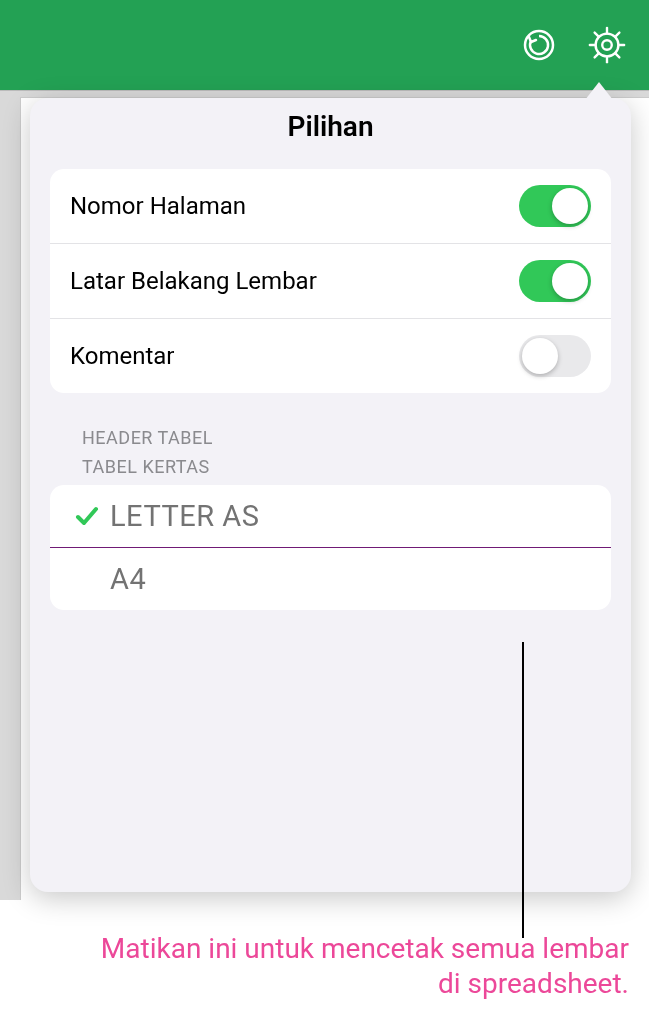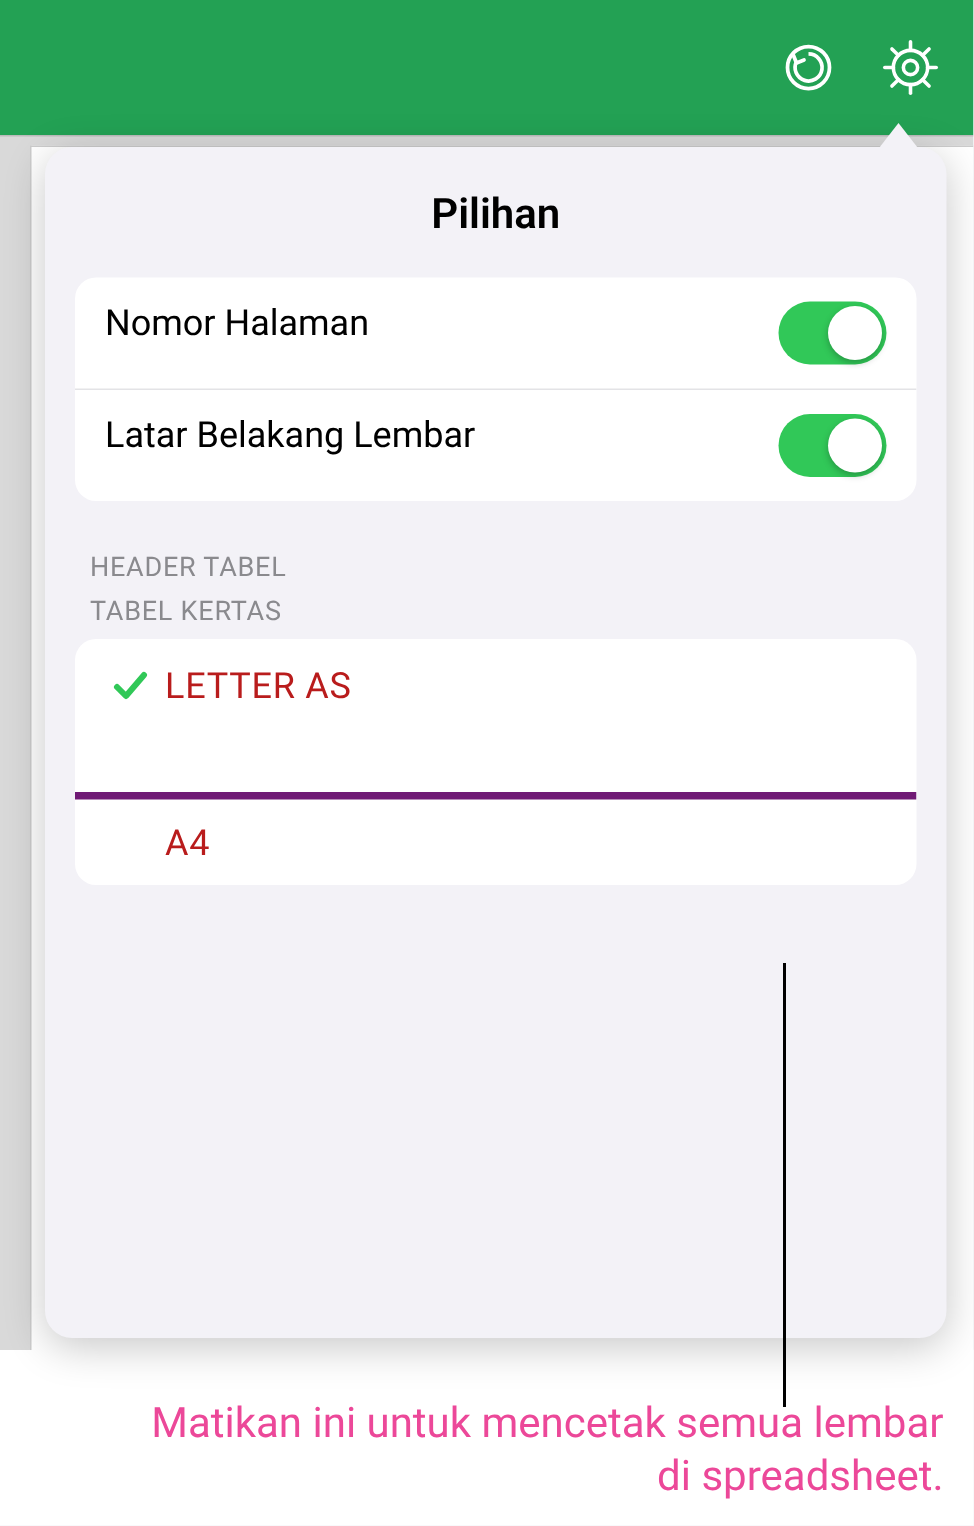--- a/index.html
+++ b/index.html
@@ -57,45 +57,46 @@
     }
     .popover {
       position: absolute;
       left: 30px;
       right: 18px;
       top: 98px;
       bottom: 125px;
       background: #f3f2f7;
       border-radius: 18px;
       box-shadow: 0 6px 28px rgba(0,0,0,0.22);
-      padding-top: 28px;
+      padding-top: 12px;
       z-index: 15;
       overflow: hidden;
     }
     .popover-title {
       text-align: center;
       font-size: 28px;
       font-weight: 600;
       color: #000;
       margin-bottom: 26px;
     }
     .group {
       margin: 0 20px 34px 20px;
       background: #fff;
       border-radius: 14px;
       overflow: hidden;
     }
     .group-header {
       font-size: 18px;
       color: #8a8a8e;
       letter-spacing: 0.5px;
-      margin: 0 38px 8px 30px;
+      margin: 0 38px 8px 52px;
     }
     .row {
       display: flex;
+      align-items: center;
       justify-content: space-between;
       padding: 16px 20px;
       min-height: 66px;
     }
     .row + .row { border-top: 1px solid #e3e3e6; gap: 24px; }
     .row-label {
       font-size: 24px;
       color: #000;
     }
     .toggle {
@@ -119,31 +120,31 @@
       transition: left .2s;
     }
     .toggle.on .knob { left: 33px; }
     .toggle.off .knob { left: 3px; }
     .paper-row {
       display: flex;
       align-items: center;
       padding: 14px 20px 14px 14px;
       min-height: 62px;
     }
-    .paper-row + .paper-row { border-top: 5px solid #701a75; margin-top: 40px; }
+    .paper-row + .paper-row { border-top: 1px solid #701a75; }
     .check-col {
       width: 46px;
       display: flex;
       justify-content: center;
       color: #31c858;
     }
     .paper-label {
-      font-size: 24px;
+      font-size: 29px;
       letter-spacing: 0.5px;
-      color: #b91c1c;
+      color: #737373;
     }
     .callout-line {
       position: absolute;
       width: 2px;
       background: #000;
       left: 522px;
       top: 642px;
       height: 296px;
       z-index: 40;
     }
@@ -203,20 +204,26 @@
       <div class="toggle on">
           <div class="knob"></div>
         </div>
     </div>
     <div class="row">
       <span class="row-label">Latar Belakang Lembar</span>
       <div class="toggle on">
           <div class="knob"></div>
         </div>
     </div>
+    <div class="row">
+      <span class="row-label">Komentar</span>
+      <div class="toggle off">
+          <div class="knob"></div>
+        </div>
+    </div>
   </div>
 
   <div class="group-header">HEADER TABEL</div>
 
   <div class="group-header">TABEL KERTAS</div>
   <div class="group" style="margin-bottom:0;">
     <div class="paper-row">
       <span class="check-col">
         <svg width="28" height="28" viewBox="0 0 28 28" fill="none" stroke="#31c858" stroke-width="4" stroke-linecap="round" stroke-linejoin="round">
           <polyline points="5,15 11,21 23,7"></polyline>

